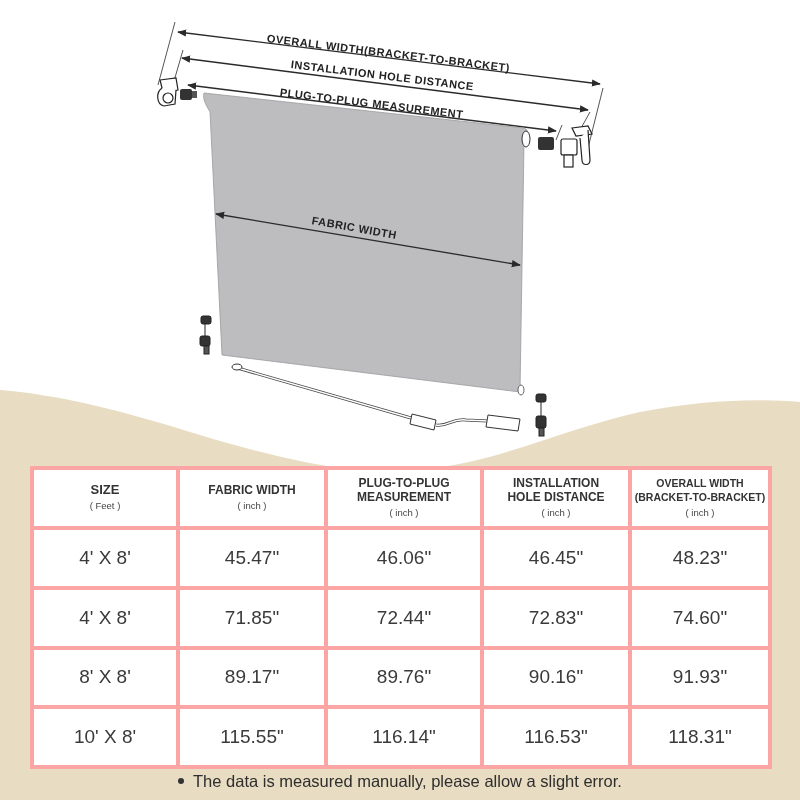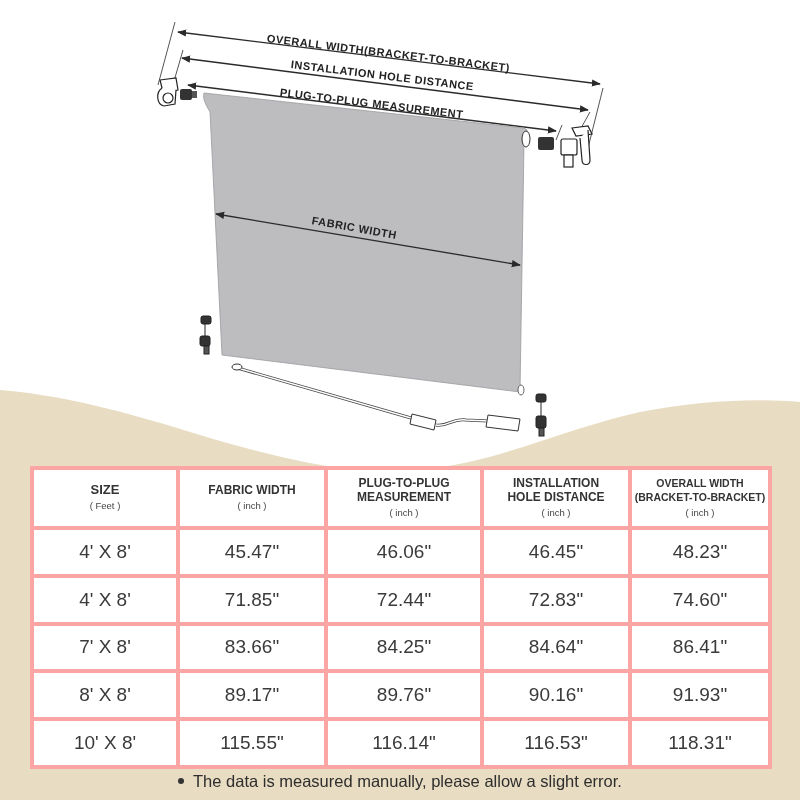--- a/index.html
+++ b/index.html
@@ -166,27 +166,20 @@
         <td>48.23"</td>
       </tr>
       <tr>
         <td>4' X 8'</td>
         <td>71.85"</td>
         <td>72.44"</td>
         <td>72.83"</td>
         <td>74.60"</td>
       </tr>
       <tr>
-        <td>7' X 8'</td>
-        <td>83.66"</td>
-        <td>84.25"</td>
-        <td>84.64"</td>
-        <td>86.41"</td>
-      </tr>
-      <tr>
         <td>8' X 8'</td>
         <td>89.17"</td>
         <td>89.76"</td>
         <td>90.16"</td>
         <td>91.93"</td>
       </tr>
       <tr>
         <td>10' X 8'</td>
         <td>115.55"</td>
         <td>116.14"</td>

